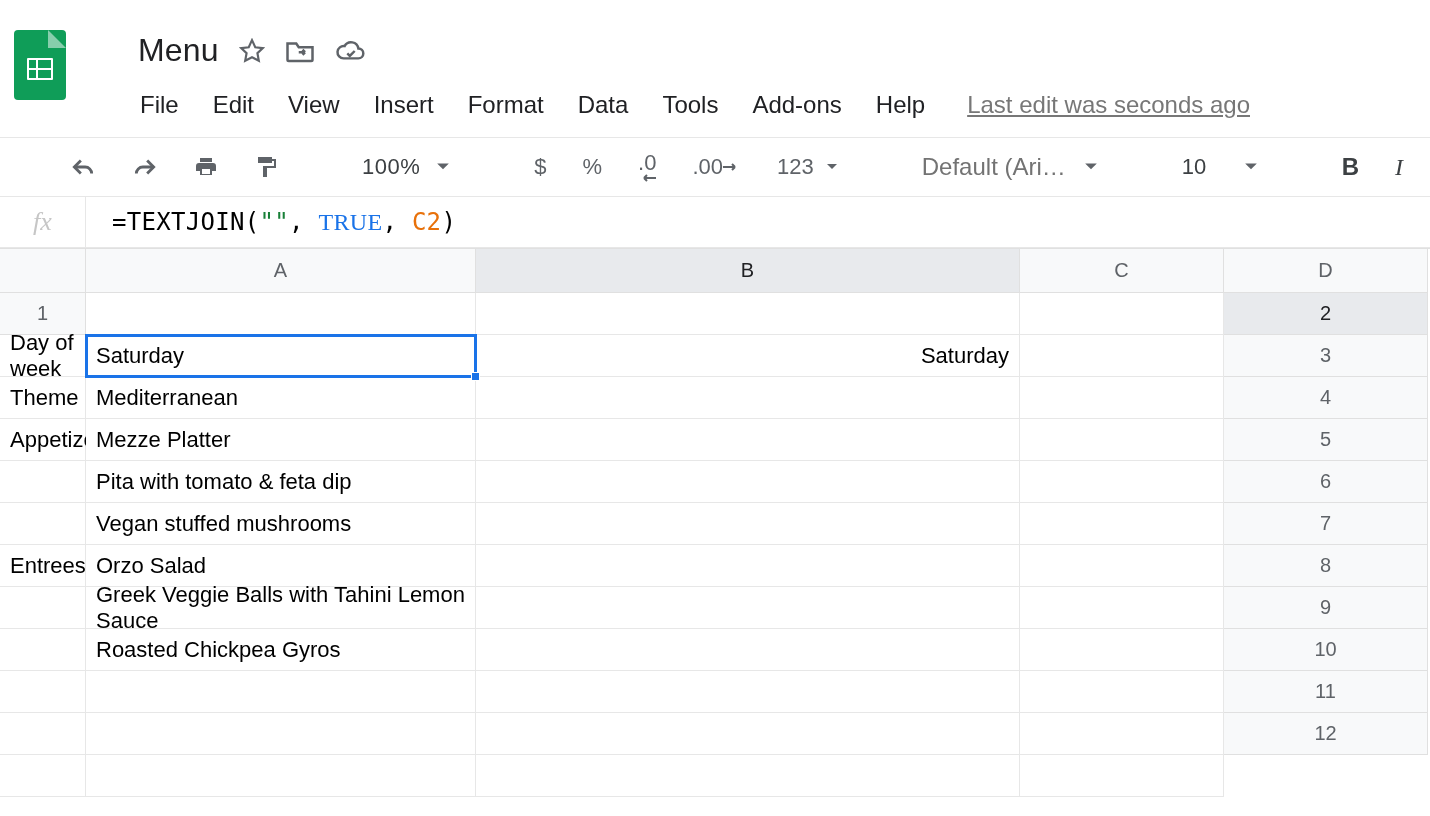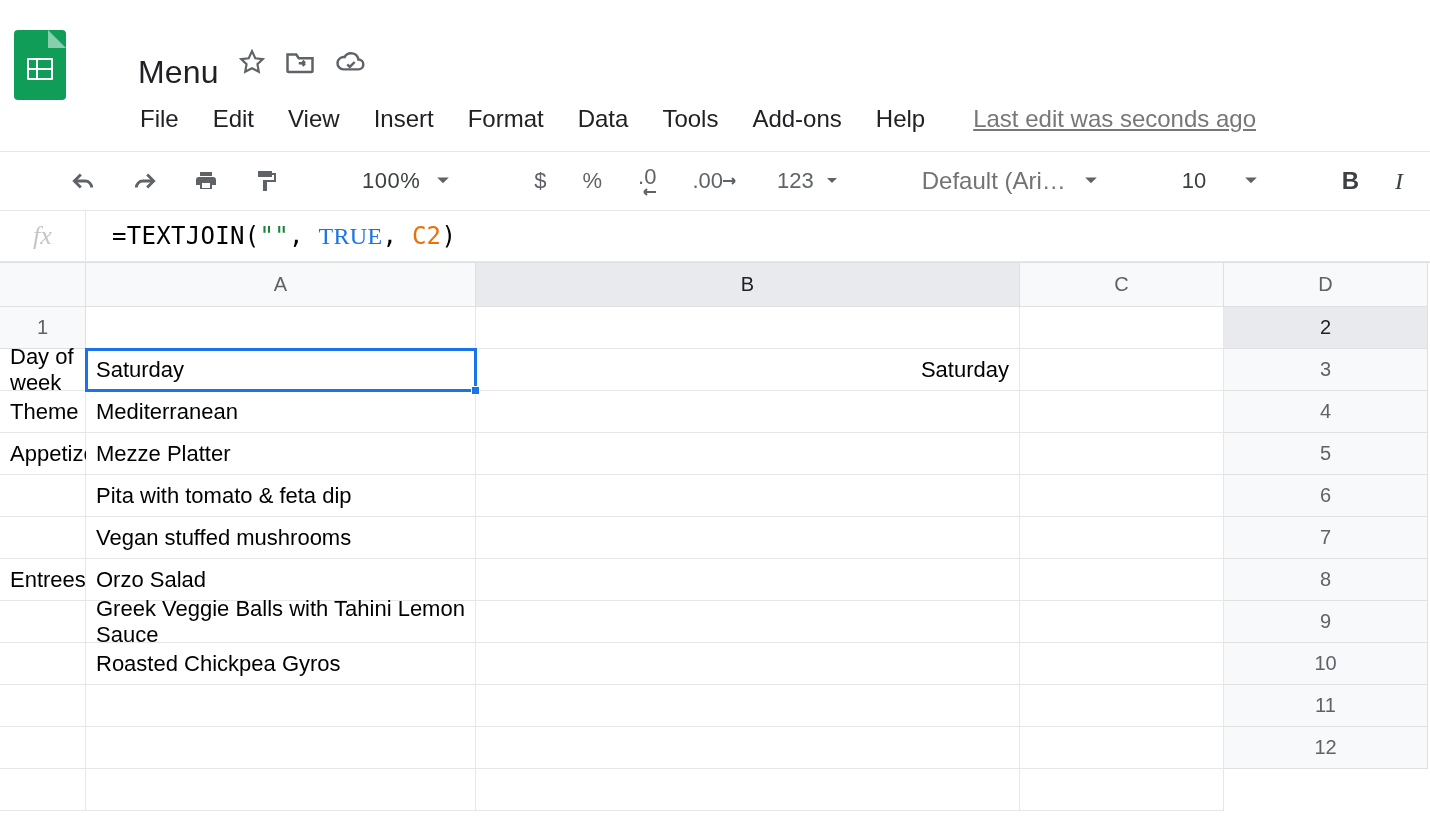--- a/index.html
+++ b/index.html
@@ -63,39 +63,38 @@
   .title-row {
     display: flex;
     align-items: center;
     gap: 20px;
     padding-left: 58px;
   }
   .doc-title {
     font-size: 32px;
     color: #202124;
     letter-spacing: .2px;
-    margin-top: 22px;
   }
   .title-icon {
     color: #5f6368;
     display: inline-flex;
   }
   .menubar {
     display: flex;
     gap: 34px;
     align-items: baseline;
     padding: 14px 0 18px 60px;
     font-size: 24px;
     color: #202124;
   }
-  .menubar .menu-item { cursor: default; }
+  .menubar .menu-item { cursor: default; margin-top: 8px; }
   .last-edit {
     color: #777;
     text-decoration: underline;
-    margin-left: 14px;
+    margin-left: 8px;
   }
   .hr { border-top: 1px solid #e7e7e7; }
   .toolbar {
     display: flex;
     align-items: center;
     gap: 12px;
     padding: 10px 0 10px 58px;
     height: 58px;
     font-size: 22px;
     color: #5f6368;

